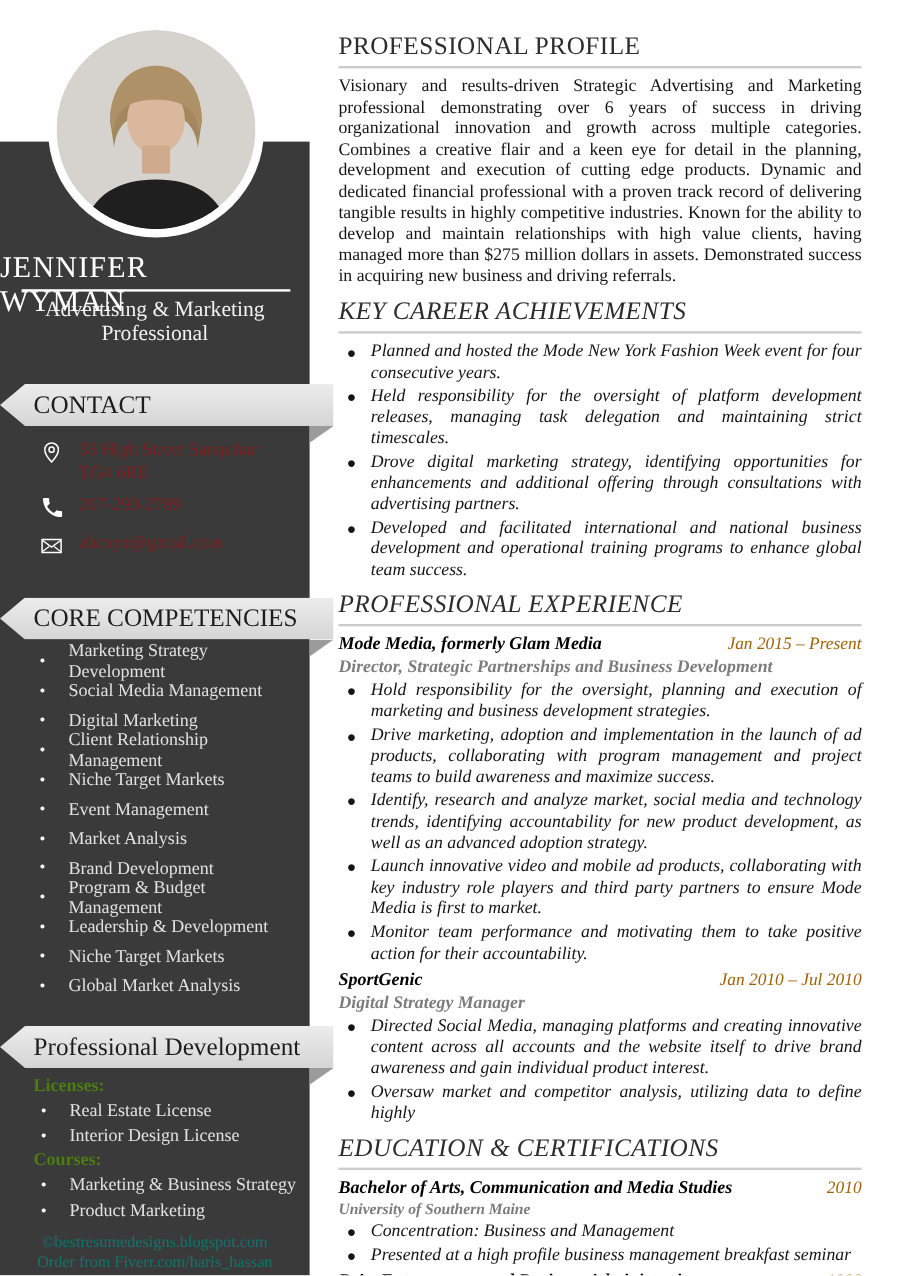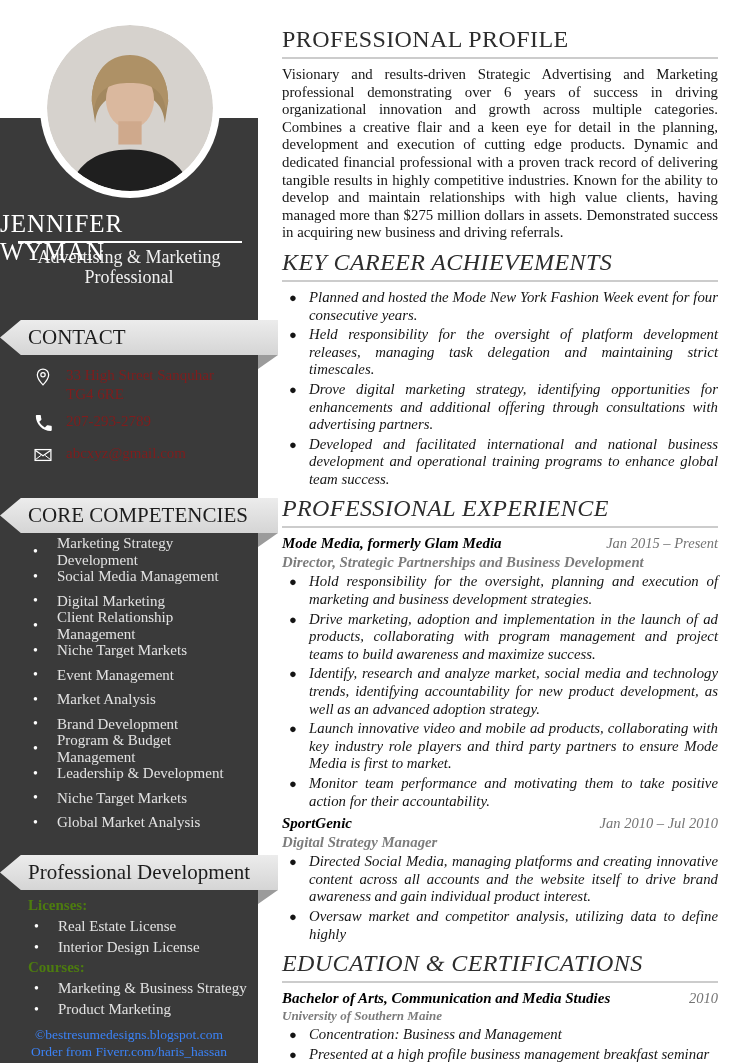--- a/index.html
+++ b/index.html
@@ -44,40 +44,40 @@
   .comp-list { position:absolute; top:540px; left:33px; width:220px; list-style:none; }
   .comp-list li { display:flex; align-items:center; height:24.6px; color:#e2e2e2; font-size:15px; }
   .comp-list .dot { color:#ffffff; width:24px; flex:none; font-size:14px; }
 
   .dev-block { position:absolute; top:895px; left:28px; width:222px; color:#e2e2e2; font-size:15px; }
   .dev-label { font-weight:bold; color:#4d7c0f; margin:2px 0 3px; }
   .dev-item  { display:flex; margin:0 0 2px 6px; line-height:19px; }
   .dev-item .dot { color:#ffffff; width:24px; flex:none; font-size:14px; }
 
   .side-footer { position:absolute; top:1026px; left:0; width:258px; text-align:center;
-                 color:#3b82f6; font-size:13.5px; line-height:17px; }
+                 color:#0f766e; font-size:13.5px; line-height:17px; }
 
   
   .main { position:absolute; left:282px; top:0; width:436px; color:#141414; }
-  .main h2 { font-size:24px; font-weight:normal; color:#2d2d2d; letter-spacing:0.4px; }
+  .main h2 { font-size:21px; font-weight:normal; color:#2d2d2d; letter-spacing:0.4px; }
   .rule { height:2px; background:#cccccc; margin:4px 0 7px; }
   .sec-profile h2 { margin-top:26px; }
   .sec { margin-top:7px;font-style:italic; }
 
   .just { text-align:justify; font-size:14.8px; line-height:17.6px; }
 
   .blist { list-style:none; }
   .blist li { display:flex; margin-bottom:2px; }
   .blist .bmark { flex:none; width:27px; padding-left:7px; font-size:13px; line-height:17.6px; }
   .blist .btext { flex:1; text-align:justify; font-size:14.8px; line-height:17.6px; }
 
   .job, .edu { margin-bottom:5px; }
   .jhead { display:flex; justify-content:space-between; align-items:baseline; }
   .company { font-weight:bold; font-size:15px; color:#000000; }
-  .dates { color:#737373; font-size:14.5px; }
+  .dates { color:#a16207; font-size:14.5px; }
   .role { font-weight:bold; color:#7c7c7c; font-size:14.8px; margin:2px 0 2px; }
   .school { font-size:13px; margin:1px 0 2px; }
   .school-name { font-weight:bold; color:#7c7c7c; }
   .school-loc { color:#8a8a8a; }
 </style>
 </head>
 <body>
 
 <div class="page">
 

